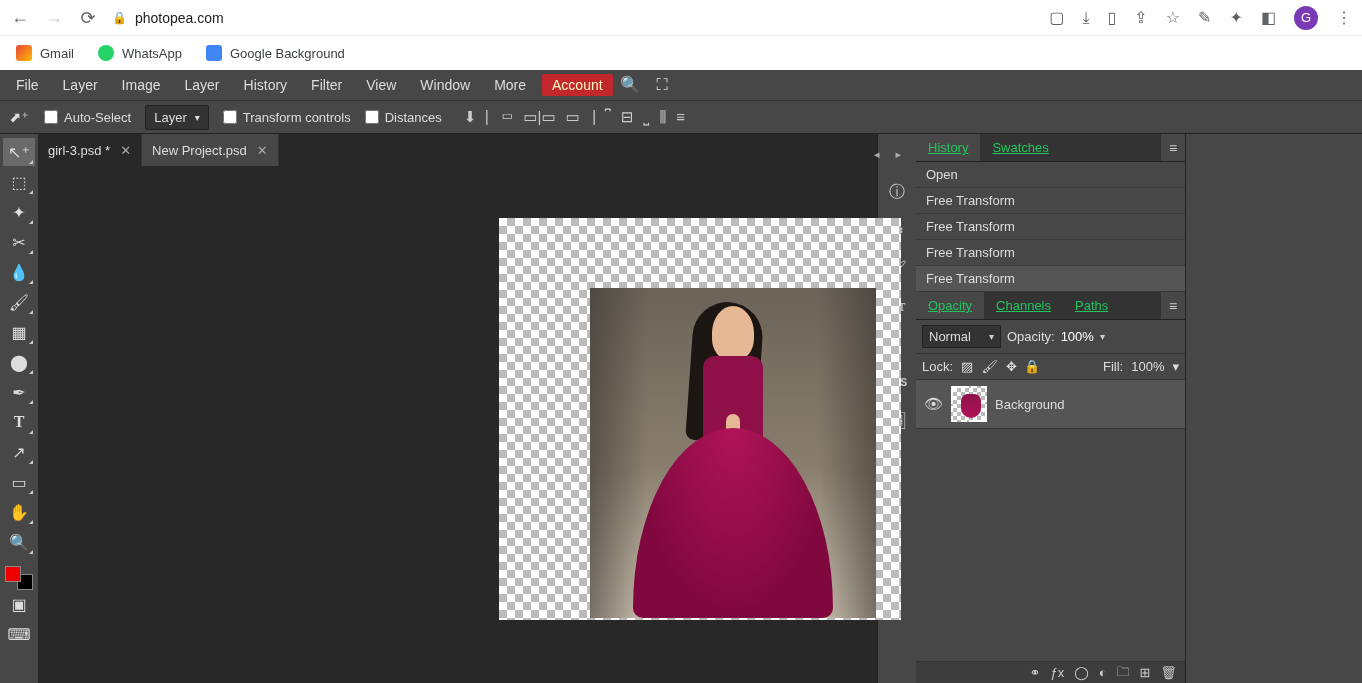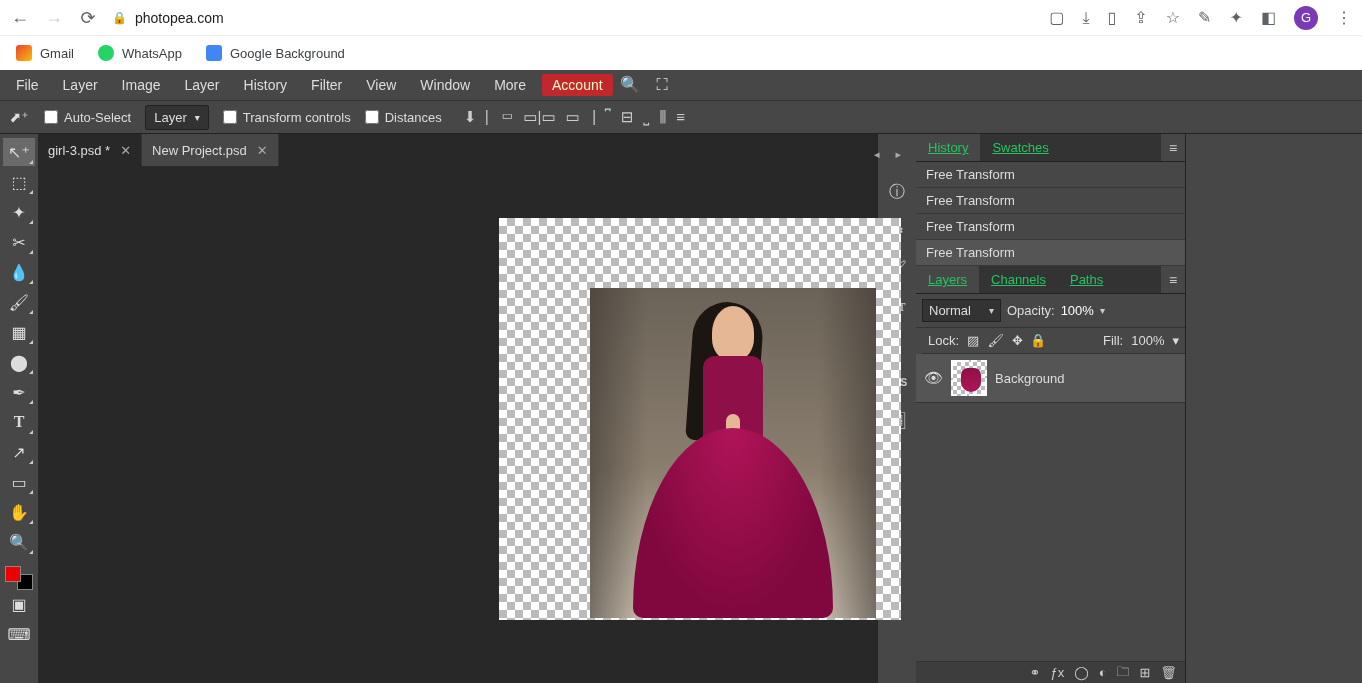--- a/index.html
+++ b/index.html
@@ -85,21 +85,21 @@
 .ptab { padding: 0 12px; display: flex; align-items: center; color: #22c55e; cursor: pointer; text-decoration: underline; }
 .ptab.active { background: #474747; }
 .panel-menu { margin-left: auto; width: 24px; display: flex; align-items: center; justify-content: center; color: #ccc; font-size: 14px; cursor: pointer; background:#474747;}
 .history-list { font-size: 13px; color: #ddd; }
 .history-list .hitem { padding: 5px 10px; border-bottom: 1px solid #393939; cursor: pointer; }
 .history-list .hitem.last { background: #555; }
 .layers-opts { display: flex; align-items: center; gap: 6px; padding: 5px 6px; font-size: 13px; color: #ddd; border-bottom: 1px solid #333; }
 .layers-opts .sel { background: #333; padding: 3px 6px; display: flex; align-items: center; gap: 18px; border: 1px solid #222;}
 .layers-opts .val { color: #fff; }
 .layers-opts .tri { font-size: 10px; color: #ccc; }
-.lock-row { display: flex; align-items: center; gap: 8px; padding: 5px 6px; font-size: 13px; color: #ddd; border-bottom: 1px solid #333; margin-left: 6px; }
+.lock-row { display: flex; align-items: center; gap: 8px; padding: 5px 6px; font-size: 13px; color: #ddd; border-bottom: 1px solid #333; }
 .lock-row .ic { font-size: 13px; }
 .layer-list { flex: 1; }
 .layer-row { display: flex; align-items: center; gap: 8px; padding: 6px 8px; background: #555; border-bottom: 1px solid #333; font-size: 13px; color: #ddd; }
 .layer-row .vis { font-size: 15px; cursor: pointer; }
 .thumb { width: 36px; height: 36px; background:
   repeating-conic-gradient(#bbb 0 25%, #fff 0 50%) 0 0/8px 8px; border: 2px dashed #fff; position: relative; }
 .thumb::after { content:''; position:absolute; left:8px; top:6px; width:20px; height:24px; background: linear-gradient(#8f1049,#b01458); border-radius: 8px 8px 12px 12px;}
 .layers-footer { height: 22px; display: flex; align-items: center; justify-content: flex-end; gap: 10px; padding: 0 8px; font-size: 13px; color: #ccc; border-top: 1px solid #333; background: #3d3d3d;}
 .rest { flex:1; background:#474747;}
 </style>
@@ -257,30 +257,31 @@
 
       <div class="side-stack">
 
         <div class="panel">
           <div class="panel-tabs">
             <div class="ptab active">History</div>
             <div class="ptab">Swatches</div>
             <div class="panel-menu">≡</div>
           </div>
           <div class="history-list">
+            <div class="hitem">Open</div>
             <div class="hitem">Free Transform</div>
             <div class="hitem">Free Transform</div>
             <div class="hitem">Free Transform</div>
             <div class="hitem last">Free Transform</div>
           </div>
         </div>
 
         <div class="panel" style="flex:1;display:flex;flex-direction:column">
           <div class="panel-tabs">
-            <div class="ptab active">Layers</div>
+            <div class="ptab active">Opacity</div>
             <div class="ptab">Channels</div>
             <div class="ptab">Paths</div>
             <div class="panel-menu">≡</div>
           </div>
           <div class="layers-opts">
             <div class="sel">
               <span>Normal</span>
               <span class="tri">▾</span>
             </div>
             <span>Opacity:</span>

